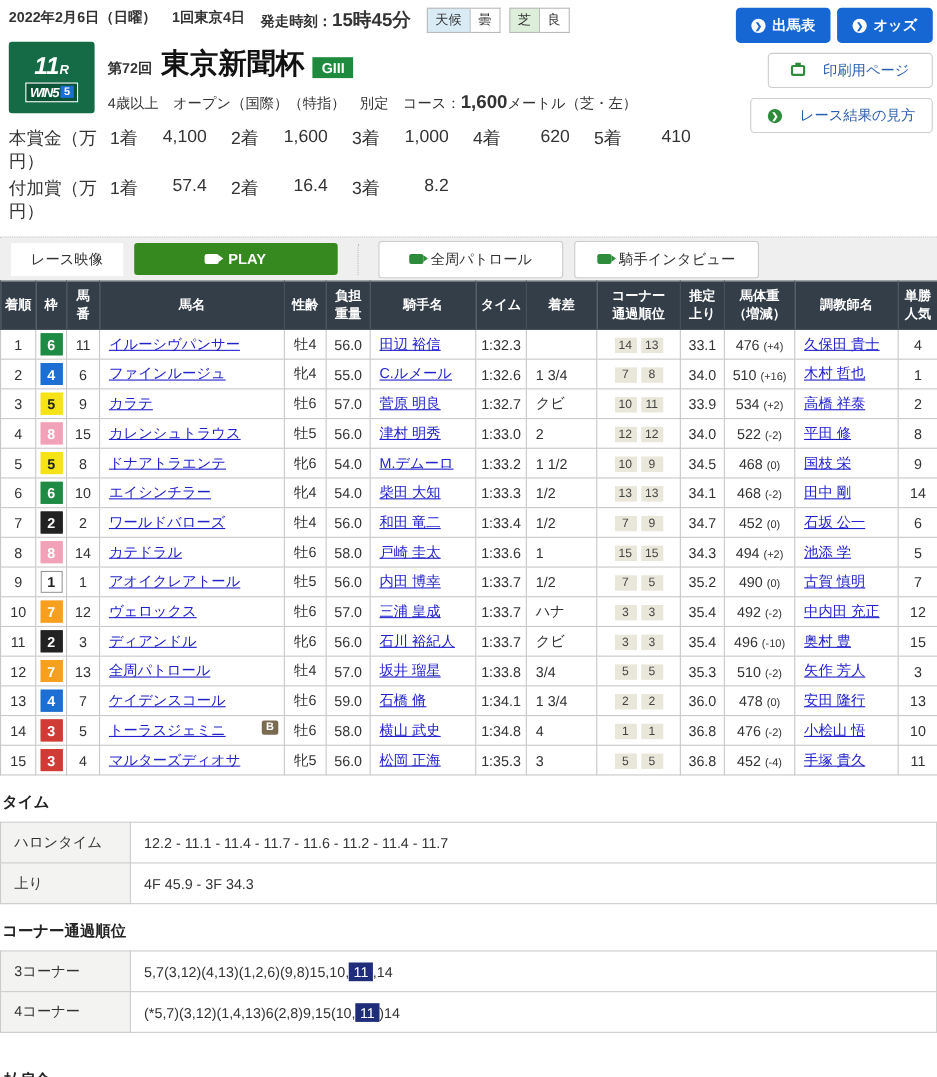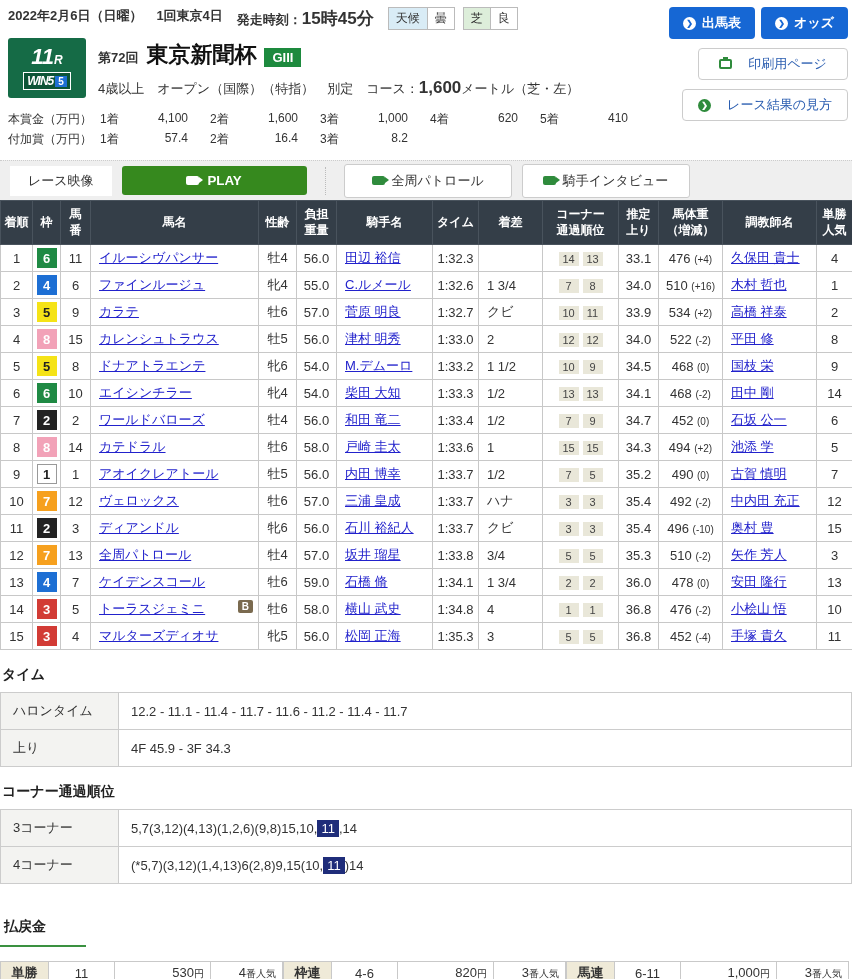--- a/index.html
+++ b/index.html
@@ -34,26 +34,26 @@
   .race-no .r { font-size: 12px; }
   .win5 {
     margin-top: 4px; display: flex; align-items: center; gap: 2px;
     border: 1px solid #fff; padding: 1px 3px; background: #0c5436;
   }
   .win5-txt { font-style: italic; font-weight: bold; font-size: 12px; letter-spacing: -1px; }
   .win5-5 { background: #1d6fd4; color: #fff; font-size: 10px; font-weight: bold; padding: 0 3px; }
   .race-main { flex: 1; }
   .race-title-row { display: flex; align-items: baseline; gap: 8px; margin-top: 2px; }
   .race-prefix { font-size: 13px; font-weight: bold; }
-  .race-title { font-size: 22px; font-weight: bold; color: #111; }
+  .race-title { font-size: 26px; font-weight: bold; color: #111; }
   .grade-badge { background: #1d8a3e; color: #fff; font-weight: bold; font-size: 13px; padding: 2px 8px; }
   .race-cond { margin-top: 8px; font-size: 13px; color: #333; }
   .course-val { font-size: 17px; font-weight: bold; }
 
-  .prize-area { padding: 8px 8px 10px 8px; font-size: 12px; }
+  .prize-area { padding: 8px 8px 10px 8px; font-size: 16px; }
   .prize-row { display: flex; margin-top: 3px; }
   .prize-label { width: 92px; }
   .prize-pair { display: inline-flex; }
   .prize-place { width: 36px; text-align: left; }
   .prize-val { width: 52px; text-align: right; margin-right: 22px; }
 
   
   .hdr-buttons { position: absolute; top: 7px; right: 4px; display: flex; flex-direction: column; align-items: flex-end; gap: 9px; }
   .hdr-row { display: flex; gap: 6px; }
   .btn-blue {

